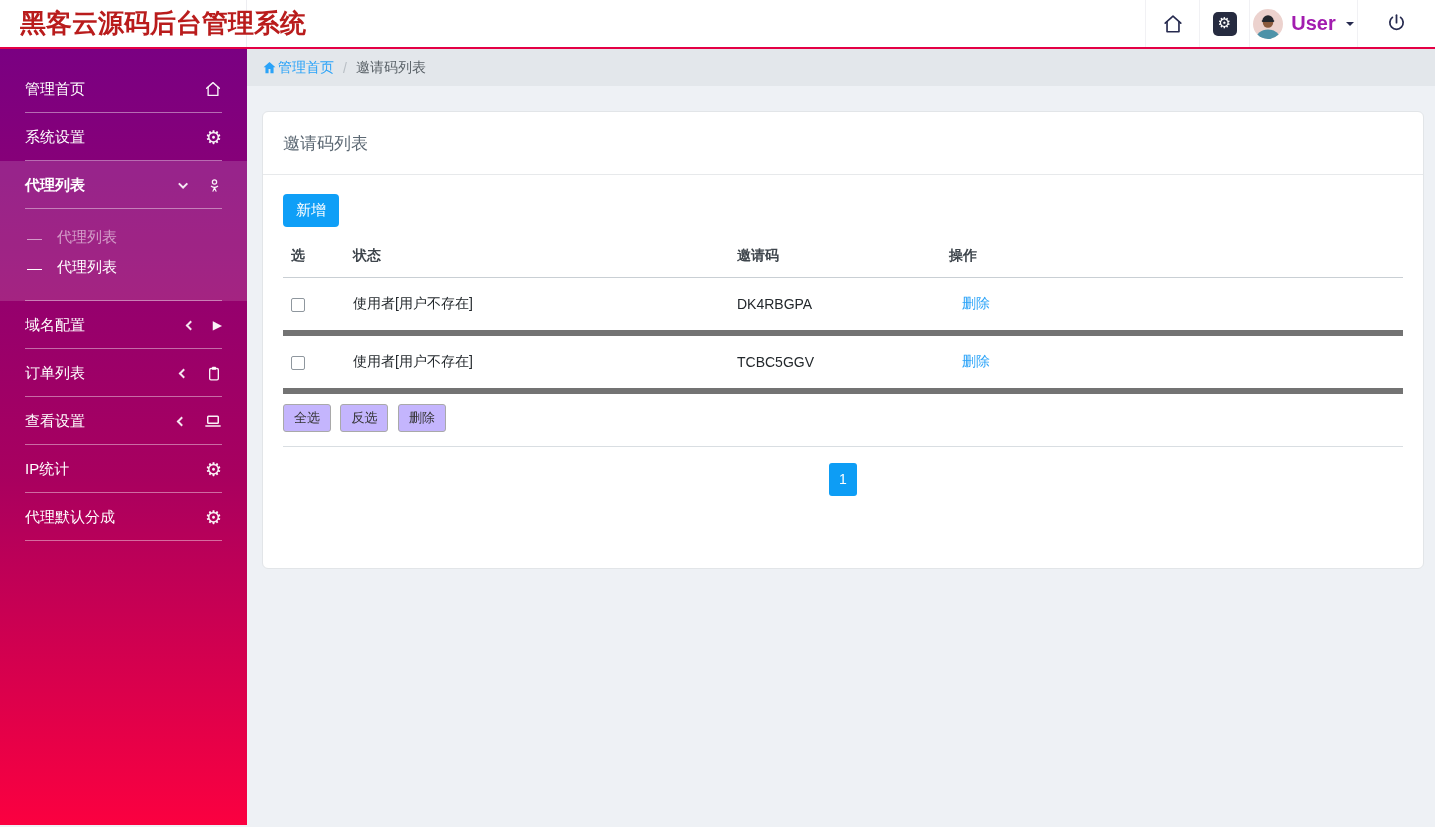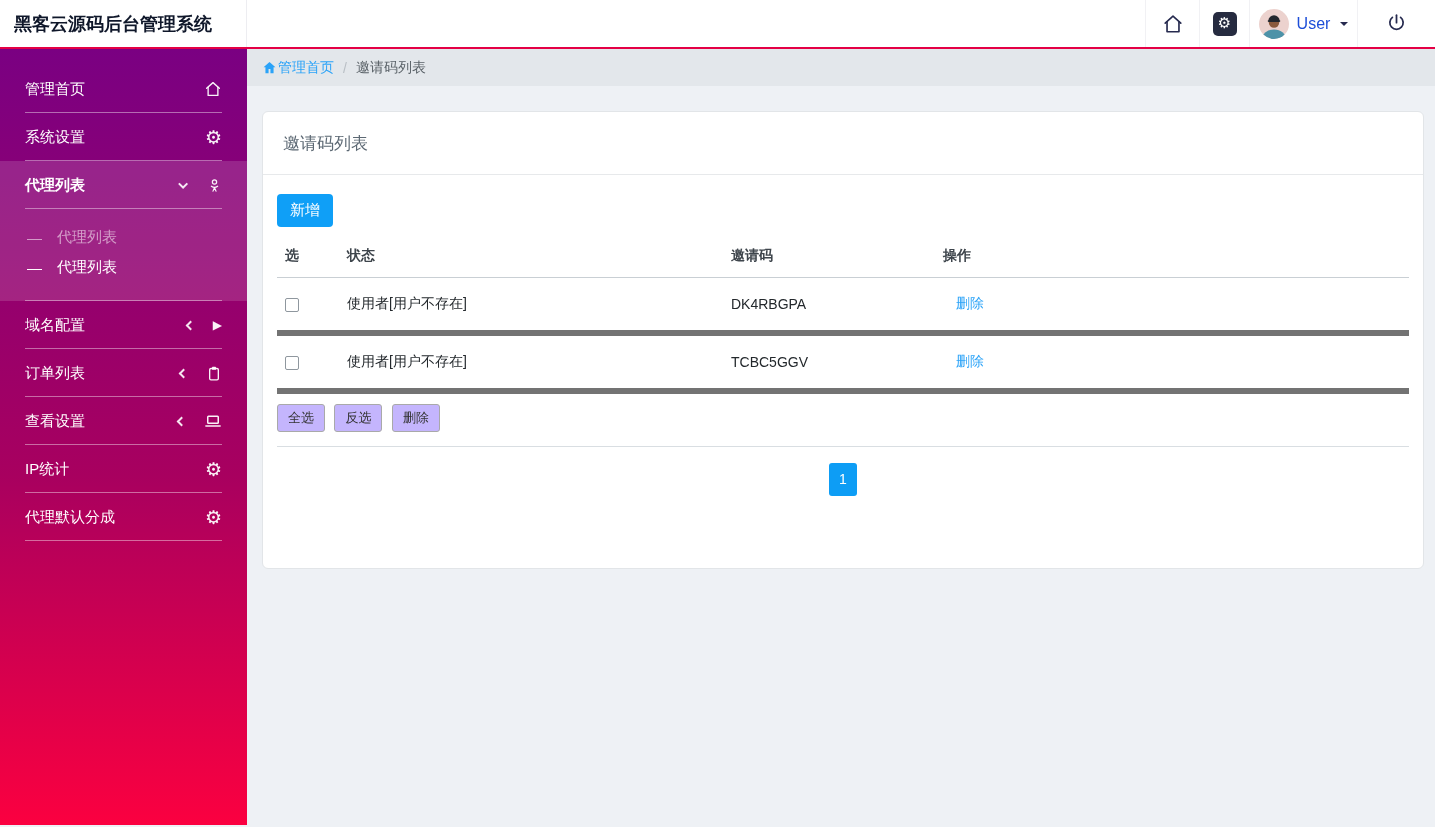--- a/index.html
+++ b/index.html
@@ -4,33 +4,33 @@
 <style>
   * { box-sizing: border-box; margin: 0; padding: 0; }
   html,body { width:1435px; height:827px; overflow:hidden;
     font-family:"Liberation Sans","DejaVu Sans",sans-serif; background:#eef1f5; }
 
   
   .topbar { height:49px; background:#fff; display:flex; align-items:stretch;
     border-bottom:2px solid #e40045; }
   .brand { width:247px; flex:none; display:flex; align-items:center;
     border-right:1px solid #ededf1; }
-  .brand-title { font-size:18px; font-weight:bold; color:#0f172a; padding-left:14px;
+  .brand-title { font-size:26px; font-weight:bold; color:#b91c1c; padding-left:20px;
     white-space:nowrap; letter-spacing:0px; }
   .topbar-spacer { flex:1; }
   .h-item { display:flex; align-items:center; justify-content:center;
     border-left:1px solid #f1f1f4; color:#262a4f; cursor:pointer; }
   .h-home { width:54px; }
   .h-settings { width:50px; }
   .settings-box { width:24px; height:24px; background:#262b40; border-radius:5px;
     color:#fff; display:flex; align-items:center; justify-content:center; }
   .gear-glyph { font-family:"DejaVu Sans",sans-serif; line-height:1; }
   .settings-box .gear-glyph { font-size:15px; }
   .h-user { width:108px; gap:8px; }
-  .user-name { font-size:16px; color:#1d4ed8; }
+  .user-name { font-size:20px; color:#a21caf;font-weight:bold; }
   .caret-down { width:0; height:0; border-left:4px solid transparent;
     border-right:4px solid transparent; border-top:4px solid #262a4f; margin-left:2px; }
   .h-power { width:78px; }
 
   
   .page { display:flex; height:776px; }
 
   
   .sidebar { width:247px; flex:none; height:100%;
     background:linear-gradient(180deg,#7a0082 0%,#a8005f 55%,#fb0040 100%); }
@@ -59,21 +59,21 @@
   .breadcrumb { height:37px; background:#e3e7eb; display:flex; align-items:center;
     padding-left:15px; font-size:14px; flex:none; }
   .crumb-link { color:#2ba3f8; text-decoration:none; display:flex; align-items:center; cursor:pointer; }
   .crumb-sep { color:#b9bfc5; margin:0 9px; }
   .crumb-current { color:#5a6268; }
 
   .content { padding:25px 11px 0 15px; }
   .card { background:#fff; border:1px solid #e2e5e8; border-radius:6px; }
   .card-header { padding:20px 20px 19px; border-bottom:1px solid #e7e9eb; }
   .card-title { font-size:17px; color:#5c6873; font-weight:normal; }
-  .card-body { padding:19px 14px 14px; }
+  .card-body { padding:19px 20px 14px; }
 
   .btn-add { display:inline-block; background:#0f9ff7; color:#fff; border:none;
     font-size:15px; padding:7px 13px; border-radius:4px; cursor:pointer;
     font-family:inherit; }
 
   table.invite-table { width:100%; border-collapse:collapse; margin-top:11px; }
   .invite-table th { text-align:left; font-size:14px; color:#3e454c; font-weight:bold;
     padding:9px 8px 12px; border-bottom:1px solid #c9cfd4; }
   .invite-table td { font-size:14px; color:#23282c; padding:17px 8px;
     border-bottom:6px solid #737373; }

